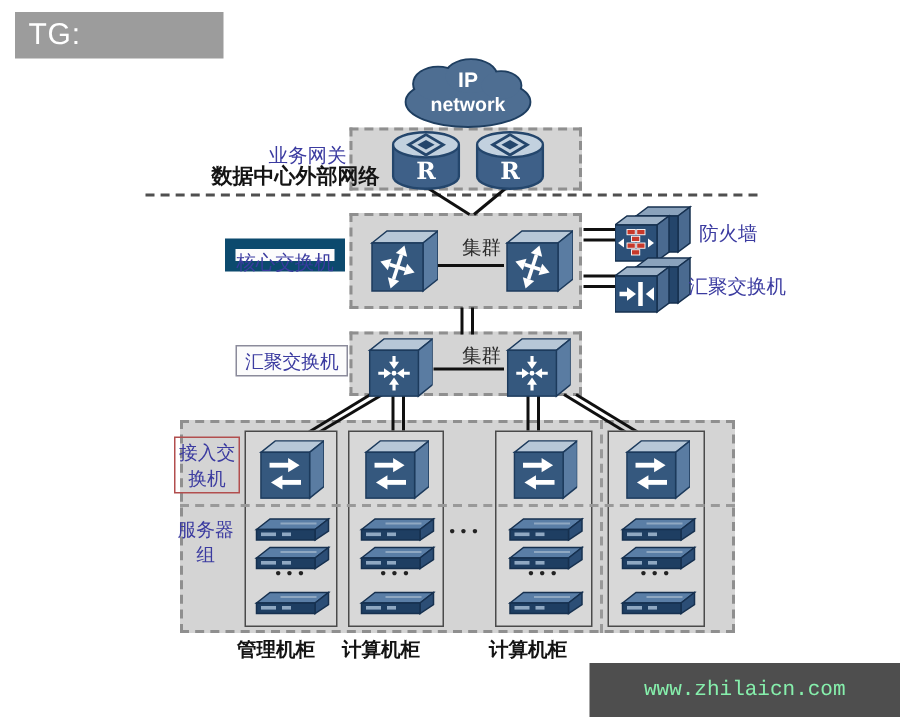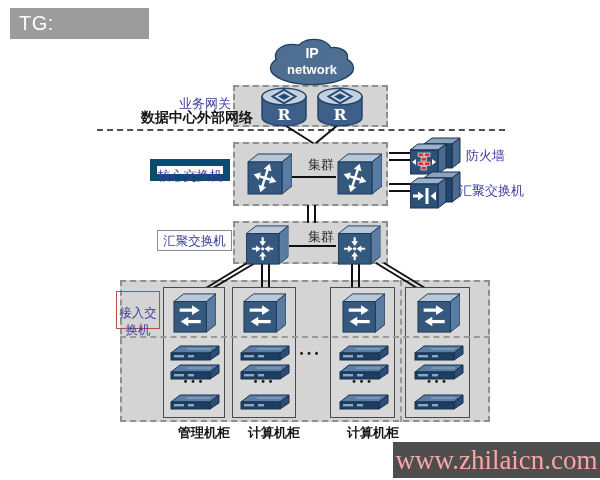--- a/index.html
+++ b/index.html
@@ -14,29 +14,29 @@
   .blab{position:absolute;color:#3b3ba0;font-size:13px;z-index:3;white-space:nowrap;text-align:right;}
   .blk{position:absolute;color:#141414;font-weight:bold;font-size:14px;z-index:3;white-space:nowrap;margin-left:44px;}
   .lblbox{position:absolute;background:#fcfcfc;text-align:center;color:#3b3ba0;font-size:13px;z-index:3;box-sizing:border-box;}
   .cluster{position:absolute;width:40px;text-align:right;color:#2b2b2b;font-size:13px;z-index:3;}
   
   .cab{position:absolute;top:287px;height:131px;background:#d8d8d8;border:1px solid #4a4a4a;box-sizing:border-box;z-index:3;}
   .accsw{position:absolute;top:4px;left:50%;transform:translateX(-50%);}
   .srv{position:absolute;left:50%;transform:translateX(-50%);}
   .vdots{position:absolute;top:82px;width:100%;text-align:center;font-weight:bold;letter-spacing:2px;color:#222;font-size:16px;line-height:16px;}
   .hdots{position:absolute;left:297px;top:340px;width:26px;text-align:center;font-weight:bold;letter-spacing:2px;color:#222;font-size:16px;z-index:3;}
-  .cablab{position:absolute;top:424px;text-align:right;font-weight:bold;font-size:13px;color:#141414;z-index:3;}
+  .cablab{position:absolute;top:424px;text-align:left;font-weight:bold;font-size:13px;color:#141414;z-index:3;}
   .dash-h{position:absolute;border-top:2px dashed #999;z-index:4;}
   .dash-v{position:absolute;border-left:2px dashed #999;z-index:4;}
   #sep-networks{position:absolute;left:97px;top:129px;width:408px;border-top:2px dashed #4f4f4f;z-index:2;}
   #banner{position:absolute;left:10px;top:8px;width:139px;height:31px;background:#9c9c9c;color:#fff;
           font-family:"Liberation Sans",sans-serif;font-size:20px;line-height:31px;padding-left:9px;
           letter-spacing:.5px;z-index:6;box-sizing:border-box;}
-  #sitebar{position:absolute;left:393px;top:442px;width:207px;height:36px;background:#4e4e4e;color:#fca5a5;
-           font-family:Liberation Serif, serif;font-size:27px;line-height:36px;text-align:center;z-index:6;}
+  #sitebar{position:absolute;left:393px;top:442px;width:207px;height:36px;background:#4e4e4e;color:#86efac;
+           font-family:Liberation Mono, monospace;font-size:14px;line-height:36px;text-align:center;z-index:6;}
   #faintwm{position:absolute;left:388px;top:404px;color:rgba(150,125,105,.45);font-size:14px;z-index:5;
            letter-spacing:1px;white-space:nowrap;}
 </style>
 </head>
 <body>
 
 <div id="stage">
 
   <svg width="0" height="0" style="position:absolute">
     <defs>
@@ -215,23 +215,27 @@
   <svg class="icon" style="left:410px;top:170px" width="52" height="42">
       <use href="#sym-gateway"></use>
     </svg>
   <div class="blab" style="left:459px;top:182px">汇聚交换机</div>
 
   <div class="blab" style="left:165px;top:95px;width:66px;text-align:right">业务网关</div>
   <div class="blk" style="left:97px;top:109px">数据中心外部网络</div>
   <div class="lblbox" style="left:150px;top:159px;width:80px;height:22px;line-height:20px;border:7px solid #0c4a6e">核心交换机</div>
   <div class="lblbox" style="left:157px;top:230px;width:75px;height:21px;line-height:19px;font-size:12.5px;border:1px solid #8b8b9b">汇聚交换机</div>
 
-  <div class="lblbox" style="left:116px;top:291px;width:44px;height:38px;background:transparent;border:1px solid #b24e4e;font-size:12.5px;line-height:17px;padding-top:12px">
+  <div class="lblbox" style="left:116px;top:291px;width:44px;height:38px;background:transparent;border:1px solid #b24e4e;font-size:12.5px;line-height:17px;padding-top:1px">
     <span>接入交</span><br>
     <span>换机</span>
+  </div>
+  <div class="blab" style="left:114px;top:344px;width:46px;font-size:12.5px;line-height:17px;text-align:center">
+    <span>服务器</span><br>
+    <span>组</span>
   </div>
 
   <div class="cab" style="left:163px;width:62px">
     <svg class="accsw" width="44" height="42" viewBox="0 0 46 44">
         <use href="#sym-access"></use>
       </svg>
     <svg class="srv" style="top:57px" width="54" height="16">
         <use href="#sym-server"></use>
       </svg>
     <svg class="srv" style="top:76px" width="54" height="16">

